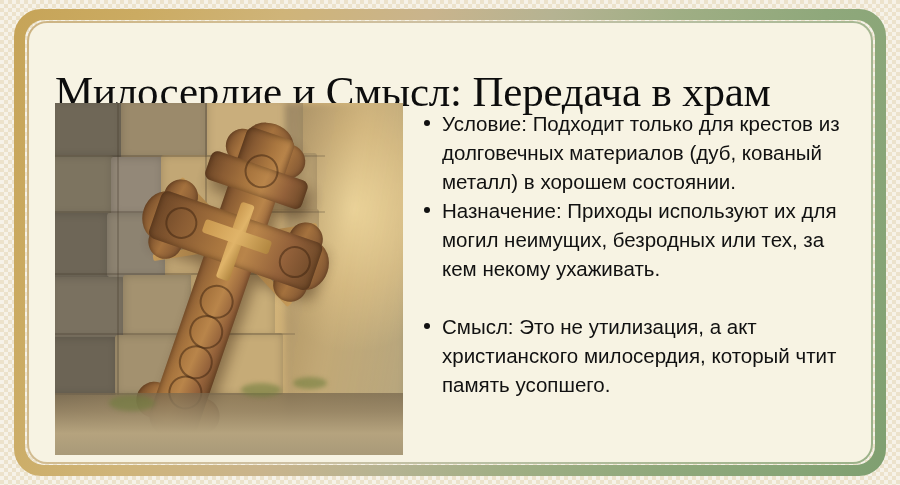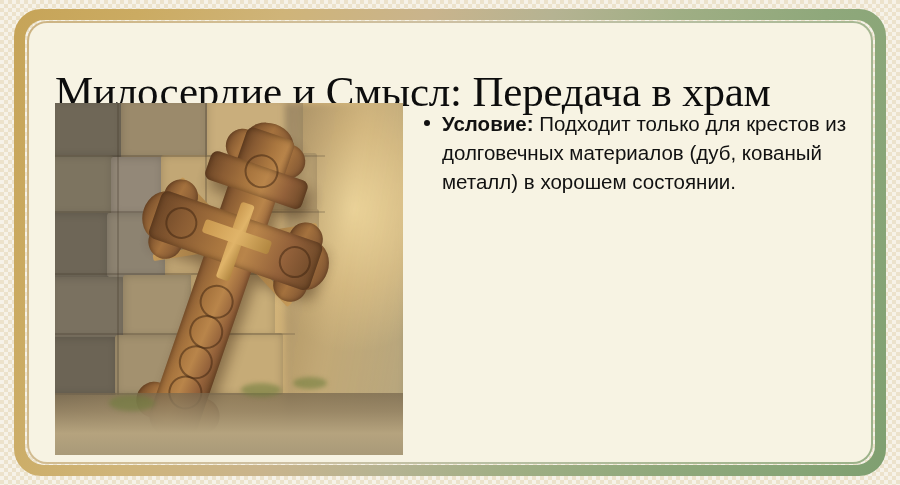--- a/index.html
+++ b/index.html
@@ -221,21 +221,21 @@
   .dot {
     position: absolute;
     left: 3px;
     top: 11px;
     width: 6px;
     height: 6px;
     border-radius: 50%;
     background: #111111;
   }
   .lead {
-    font-weight: bold;
+    font-weight: normal;
   }
 </style>
 </head>
 <body>
 
 <div id="slide">
 
   <div class="ring ring-a">
     <div class="ring-a-inner"></div>
   </div>
@@ -332,17 +332,25 @@
       </div>
     </div>
 
     <div class="bullets">
 
       <div class="bullet">
         <span class="dot"></span>
         <span class="lead">Условие:</span><span> Подходит только для крестов из долговечных материалов (дуб, кованый металл) в хорошем состоянии.</span>
       </div>
 
-
+      <div class="bullet">
+        <span class="dot"></span>
+        <span class="lead">Назначение:</span><span> Приходы используют их для могил неимущих, безродных или тех, за кем некому ухаживать.</span>
+      </div>
+
+      <div class="bullet spaced">
+        <span class="dot"></span>
+        <span class="lead">Смысл:</span><span> Это не утилизация, а акт христианского милосердия, который чтит память усопшего.</span>
+      </div>
 
     </div>
   </div>
 </div>
 
 </body></html>

